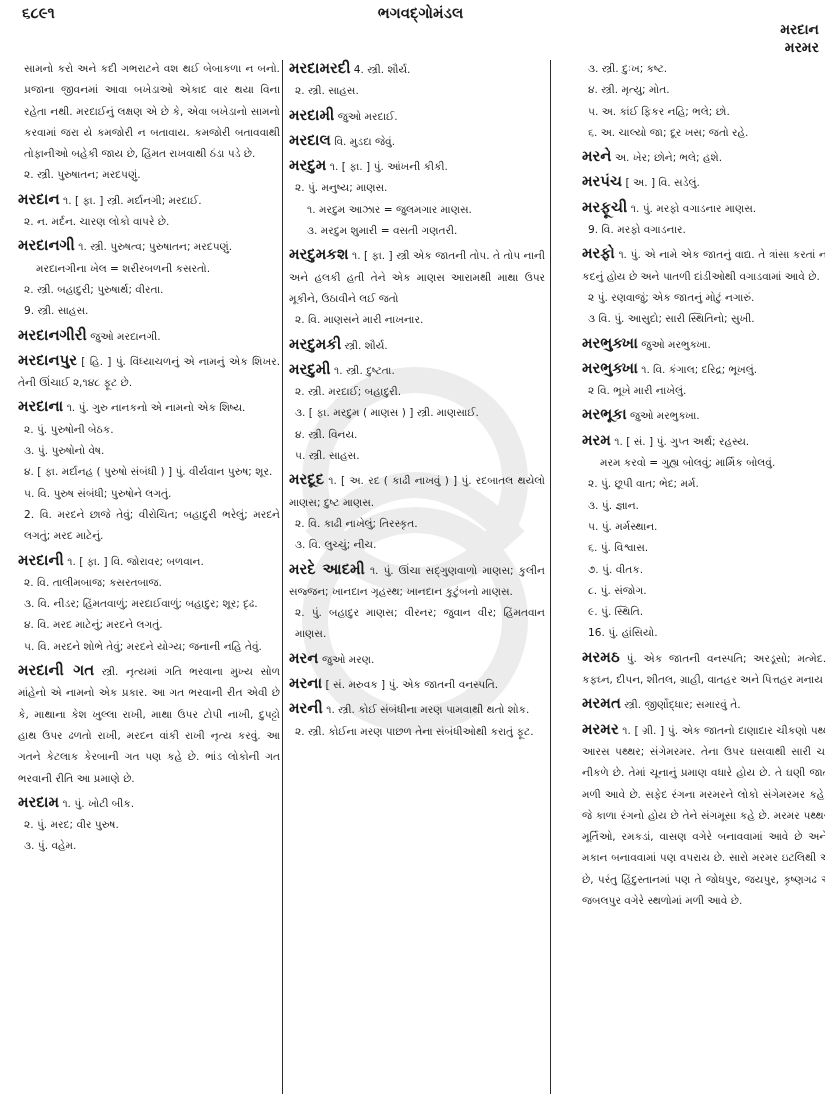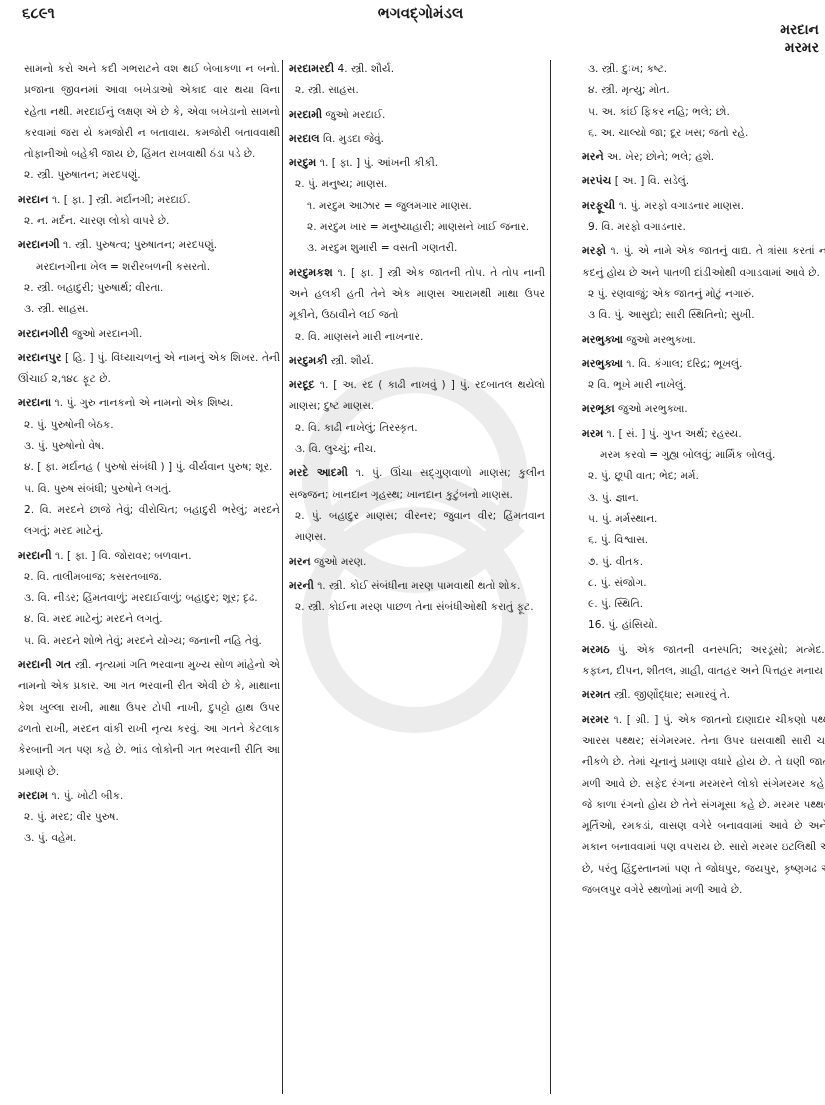--- a/index.html
+++ b/index.html
@@ -17,21 +17,21 @@
   .guide { position: absolute; right: 14px; top: 20px; text-align: right; font-size: 14px; font-weight: bold; line-height: 18px; }
   .columns { position: absolute; top: 58px; left: 0; width: 825px; height: 1040px; z-index: 1; }
   .col { position: absolute; top: 0; bottom: 0; font-size: 10.6px; line-height: 21.3px; }
   .col1 { left: 18px; width: 262px; }
   .col2 { left: 289px; width: 256px; }
   .col3 { left: 558px; width: 258px; margin-left: 24px; }
   .divider { position: absolute; top: 2px; bottom: 4px; width: 1px; background: #2a2a2a; }
   .div1 { left: 282px; }
   .div2 { left: 550px; }
   .entry { margin: 0 0 3px 0; text-align: justify; }
-  .hw { font-weight: bold; font-size: 11px; }
+  .hw { font-weight: bold; font-size: 15px; }
   .line { display: block; }
   .sub { display: block; padding-left: 6px; }
   .sub2 { display: block; padding-left: 18px; }
   .cont { display: block; padding-left: 6px; }
 </style>
 </head>
 <body>
 
 <svg class="watermark" viewBox="0 0 330 420">
   <g fill="none" stroke="#ececec" stroke-width="26">
@@ -59,21 +59,21 @@
         <span class="sub">૨. સ્ત્રી. પુરુષાતન; મરદપણું.</span>
       </div>
       <div class="entry">
         <span class="line"><span class="hw">મરદાન</span> <span>૧. [ ફા. ] સ્ત્રી. મર્દાનગી; મરદાઈ.</span></span>
         <span class="sub">૨. ન. મર્દન. ચારણ લોકો વાપરે છે.</span>
       </div>
       <div class="entry">
         <span class="line"><span class="hw">મરદાનગી</span> <span>૧. સ્ત્રી. પુરુષત્વ; પુરુષાતન; મરદપણું.</span></span>
         <span class="sub2">મરદાનગીના ખેલ = શરીરબળની કસરતો.</span>
         <span class="sub">૨. સ્ત્રી. બહાદુરી; પુરુષાર્થ; વીરતા.</span>
-        <span class="sub">૩. સ્ત્રી. સાહસ.</span>
+        <span class="sub">9. સ્ત્રી. સાહસ.</span>
       </div>
       <div class="entry">
         <span class="line"><span class="hw">મરદાનગીરી</span> <span>જુઓ મરદાનગી.</span></span>
       </div>
       <div class="entry">
         <span class="line"><span class="hw">મરદાનપુર</span> <span>[ હિ. ] પું. વિંધ્યાચળનું એ નામનું એક શિખર. તેની ઊંચાઈ ૨,૧૪૮ ફૂટ છે.</span></span>
       </div>
       <div class="entry">
         <span class="line"><span class="hw">મરદાના</span> <span>૧. પું. ગુરુ નાનકનો એ નામનો એક શિષ્ય.</span></span>
         <span class="sub">૨. પું. પુરુષોની બેઠક.</span>
@@ -106,41 +106,50 @@
       <div class="entry">
         <span class="line"><span class="hw">મરદામી</span> <span>જુઓ મરદાઈ.</span></span>
       </div>
       <div class="entry">
         <span class="line"><span class="hw">મરદાલ</span> <span>વિ. મુડદા જેવું.</span></span>
       </div>
       <div class="entry">
         <span class="line"><span class="hw">મરદુમ</span> <span>૧. [ ફા. ] પું. આંખની કીકી.</span></span>
         <span class="sub">૨. પું. મનુષ્ય; માણસ.</span>
         <span class="sub2">૧. મરદુમ આઝાર = જુલમગાર માણસ.</span>
-        <span class="sub2">૨. મરદુમ ખાર = મનુષ્યાહારી; માણસને ખાઈ જનાર.</span>
         <span class="sub2">૩. મરદુમ શુમારી = વસતી ગણતરી.</span>
       </div>
       <div class="entry">
         <span class="line"><span class="hw">મરદુમકશ</span> <span>૧. [ ફા. ] સ્ત્રી એક જાતની તોપ. તે તોપ નાની અને હલકી હતી તેને એક માણસ આરામથી માથા ઉપર મૂકીને, ઉઠાવીને લઈ જતો</span></span>
         <span class="sub">૨. વિ. માણસને મારી નાખનાર.</span>
       </div>
       <div class="entry">
         <span class="line"><span class="hw">મરદુમકી</span> <span>સ્ત્રી. શૌર્ય.</span></span>
+      </div>
+      <div class="entry">
+        <span class="line"><span class="hw">મરદુમી</span> <span>૧. સ્ત્રી. દુષ્ટતા.</span></span>
+        <span class="sub">૨. સ્ત્રી. મરદાઈ; બહાદુરી.</span>
+        <span class="sub">૩. [ ફા. મરદુમ ( માણસ ) ] સ્ત્રી. માણસાઈ.</span>
+        <span class="sub">૪. સ્ત્રી. વિનય.</span>
+        <span class="sub">૫. સ્ત્રી. સાહસ.</span>
       </div>
       <div class="entry">
         <span class="line"><span class="hw">મરદૂદ</span> <span>૧. [ અ. રદ ( કાઢી નાખવું ) ] પું. રદબાતલ થયેલો માણસ; દુષ્ટ માણસ.</span></span>
         <span class="sub">૨. વિ. કાઢી નાખેલું; તિરસ્કૃત.</span>
         <span class="sub">૩. વિ. લુચ્ચું; નીચ.</span>
       </div>
       <div class="entry">
         <span class="line"><span class="hw">મરદે આદમી</span> <span>૧. પું. ઊંચા સદ્ગુણવાળો માણસ; કુલીન સજ્જન; ખાનદાન ગૃહસ્થ; ખાનદાન કુટુંબનો માણસ.</span></span>
         <span class="sub">૨. પું. બહાદુર માણસ; વીરનર; જુવાન વીર; હિંમતવાન માણસ.</span>
       </div>
       <div class="entry">
         <span class="line"><span class="hw">મરન</span> <span>જુઓ મરણ.</span></span>
+      </div>
+      <div class="entry">
+        <span class="line"><span class="hw">મરના</span> <span>[ સં. મરુવક ] પું. એક જાતની વનસ્પતિ.</span></span>
       </div>
       <div class="entry">
         <span class="line"><span class="hw">મરની</span> <span>૧. સ્ત્રી. કોઈ સંબંધીના મરણ પામવાથી થતો શોક.</span></span>
         <span class="sub">૨. સ્ત્રી. કોઈના મરણ પાછળ તેના સંબંધીઓથી કરાતું ફૂટ.</span>
       </div>
     </section>
   <section class="col col3">
       <div class="entry">
         <span class="sub">૩. સ્ત્રી. દુઃખ; કષ્ટ.</span>
         <span class="sub">૪. સ્ત્રી. મૃત્યુ; મોત.</span>

